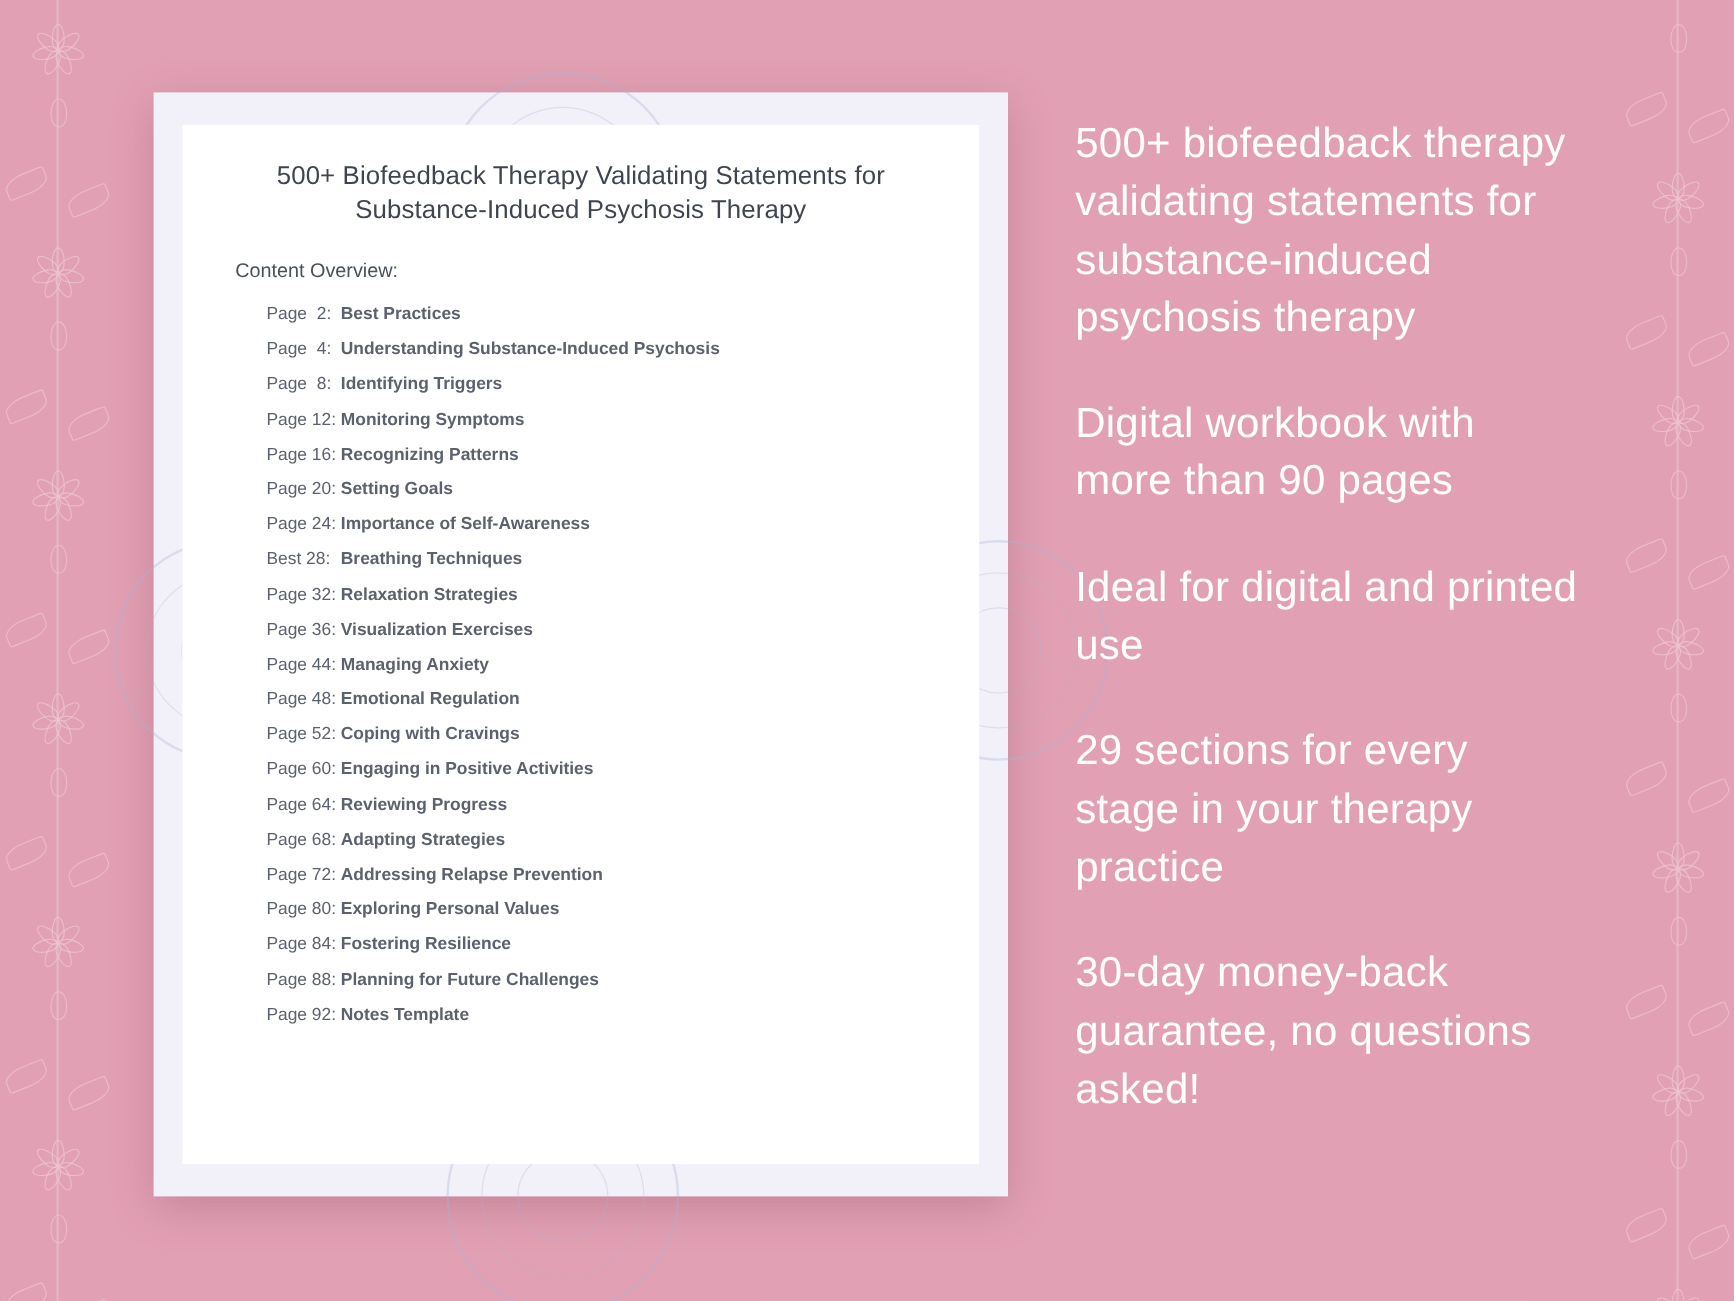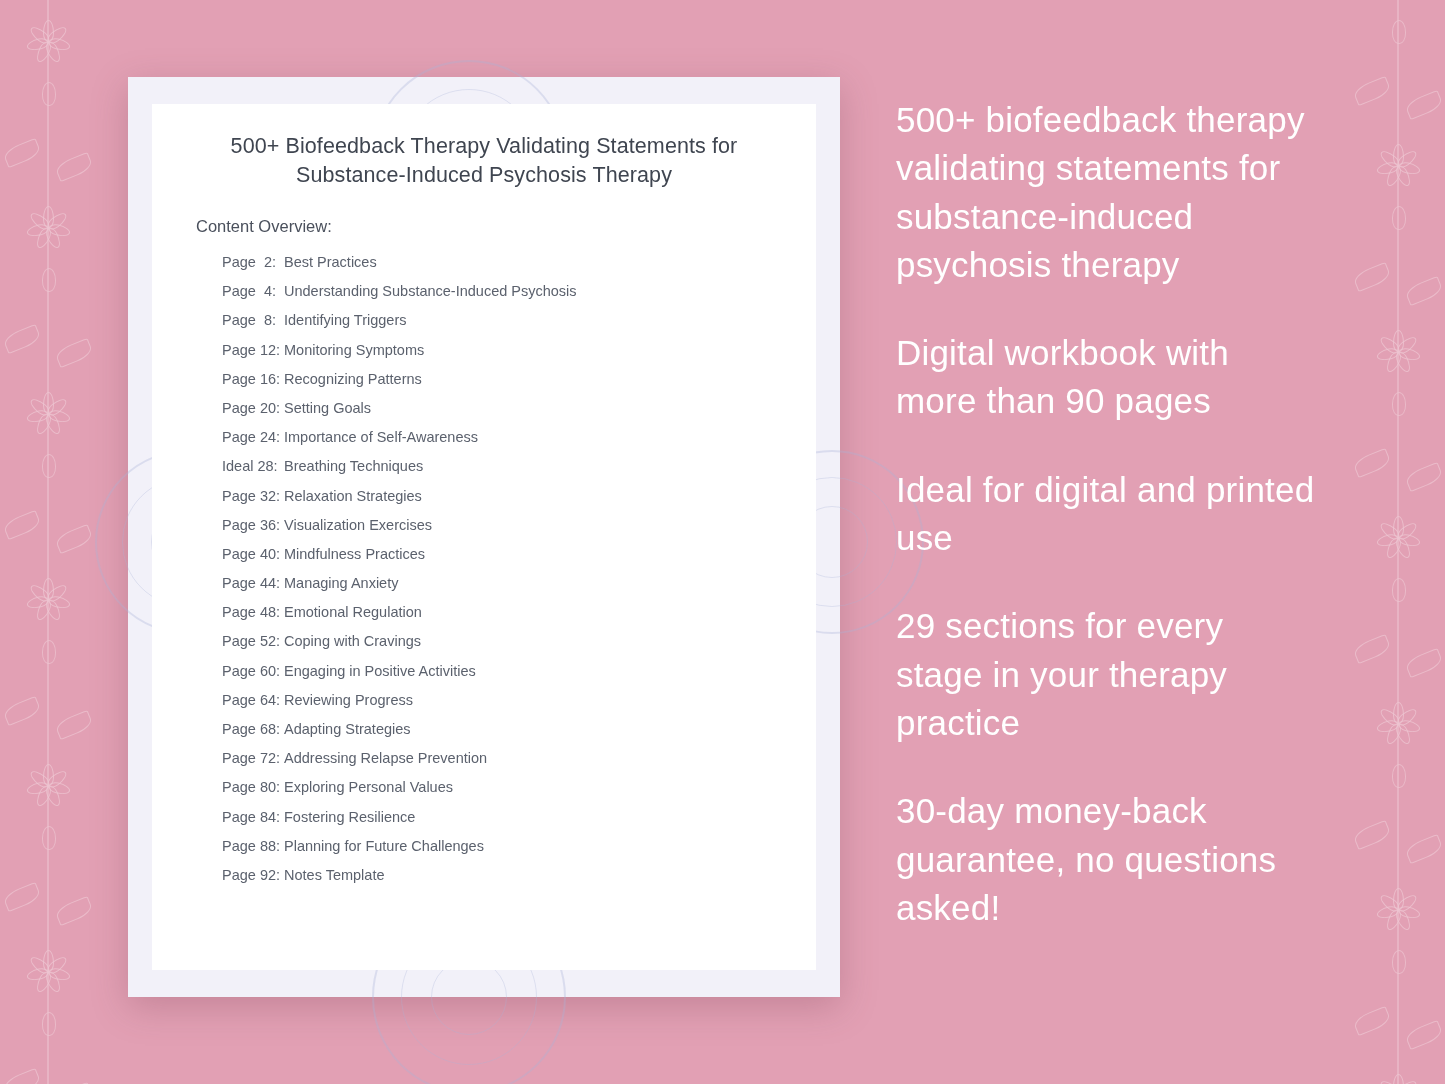--- a/index.html
+++ b/index.html
@@ -150,20 +150,21 @@
     font-size: 14.5px;
     color: #5b616d;
   }
   .toc-page {
     width: 62px;
     flex: 0 0 62px;
     white-space: pre;
   }
   .toc-title {
     white-space: nowrap;
+    font-weight: bold;
   }
 
   
   .copy {
     position: absolute;
     left: 896px;
     top: 96px;
     width: 420px;
     color: #ffffff;
   }
@@ -362,34 +363,30 @@
     </div>
     <div class="toc-row">
       <span class="toc-page">Page 20:</span>
       <span class="toc-title">Setting Goals</span>
     </div>
     <div class="toc-row">
       <span class="toc-page">Page 24:</span>
       <span class="toc-title">Importance of Self-Awareness</span>
     </div>
     <div class="toc-row">
-      <span class="toc-page">Ideal 28:</span>
+      <span class="toc-page">Best 28:</span>
       <span class="toc-title">Breathing Techniques</span>
     </div>
     <div class="toc-row">
       <span class="toc-page">Page 32:</span>
       <span class="toc-title">Relaxation Strategies</span>
     </div>
     <div class="toc-row">
       <span class="toc-page">Page 36:</span>
       <span class="toc-title">Visualization Exercises</span>
-    </div>
-    <div class="toc-row">
-      <span class="toc-page">Page 40:</span>
-      <span class="toc-title">Mindfulness Practices</span>
     </div>
     <div class="toc-row">
       <span class="toc-page">Page 44:</span>
       <span class="toc-title">Managing Anxiety</span>
     </div>
     <div class="toc-row">
       <span class="toc-page">Page 48:</span>
       <span class="toc-title">Emotional Regulation</span>
     </div>
     <div class="toc-row">

